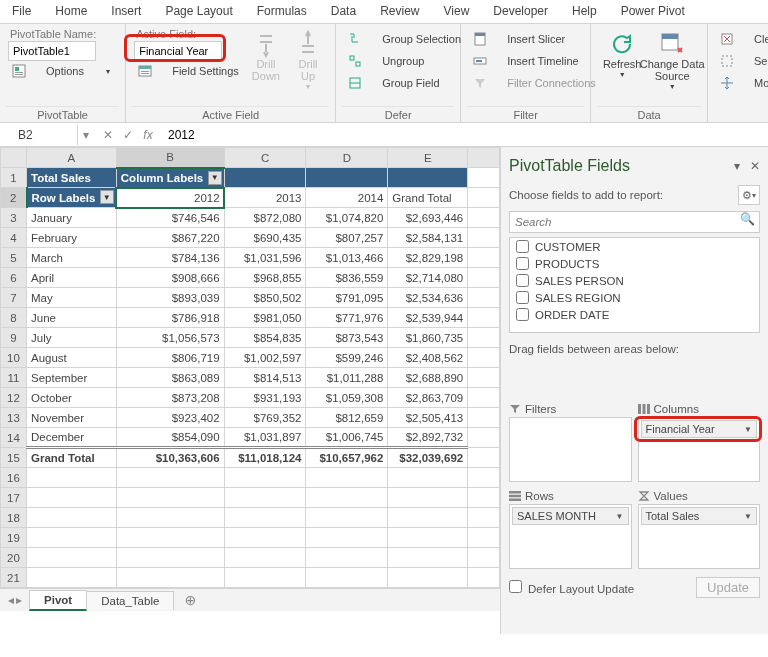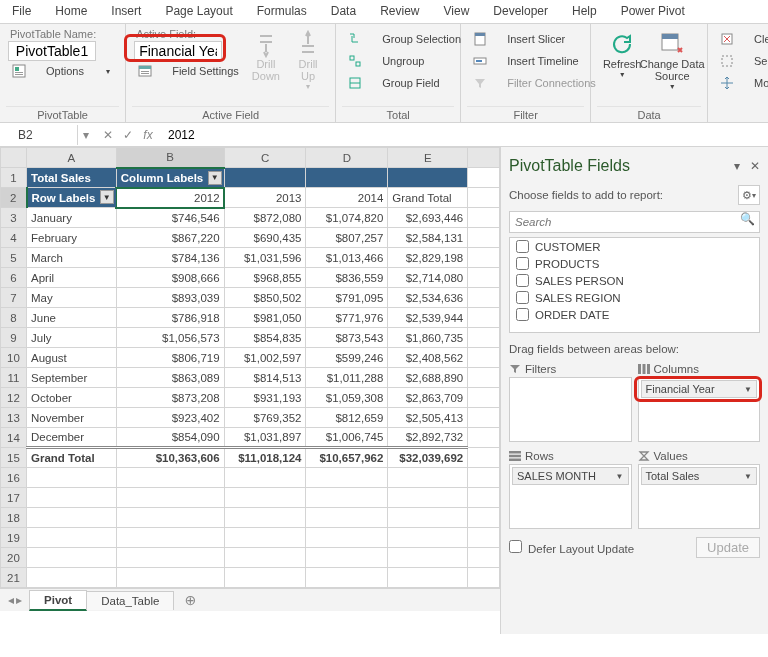--- a/index.html
+++ b/index.html
@@ -5,21 +5,21 @@
 * { box-sizing: border-box; margin: 0; padding: 0; font-family: "Segoe UI", Tahoma, sans-serif; }
 body { background: #fff; width: 768px; height: 657px; overflow: hidden; font-size: 12px; color: #444; }
 .menu-bar { display: flex; height: 24px; border-bottom: 1px solid #d4d4d4; background: #fff; }
 .menu-bar span { padding: 4px 12px; cursor: pointer; }
 .ribbon { background: #f3f3f3; border-bottom: 1px solid #d4d4d4; height: 99px; display: flex; position: relative; }
 .rgroup { border-right: 1px solid #d4d4d4; padding: 2px 6px 0 6px; display: flex; flex-direction: column; height: 99px; position: relative; }
 .rgroup-body { flex: 1; display: flex; }
 .rgroup-label { text-align: center; font-size: 11px; color: #666; padding: 2px 0; border-top: 1px solid #e3e3e3; }
 .rcol { display: flex; flex-direction: column; gap: 1px; padding: 2px 2px; }
 .rlbl { font-size: 11px; color: #777; padding: 0 2px; }
-.rinput { border: 1px solid #ccc; background: #fff; font-size: 14px; padding: 2px 4px; width: 88px; height: 20px; text-align: center; }
+.rinput { border: 1px solid #ccc; background: #fff; font-size: 11px; padding: 2px 4px; width: 88px; height: 20px; }
 .rbtn { display: flex; align-items: center; gap: 20px; font-size: 11px; padding: 2px 4px; white-space: nowrap; }
 .rbtn .ic { width: 14px; height: 14px; display: inline-block; }
 .vbtn { display: flex; flex-direction: column; align-items: center; width: 50px; padding-top: 4px; font-size: 11px; text-align: center; }
 .vbtn .ic { width: 28px; height: 28px; }
 .disabled { color: #bbb; }
 .red-box { position: absolute; border: 3px solid #d9261c; border-radius: 6px; pointer-events: none; z-index: 50; }
 .faded { color: #999; }
 
 .namebox-row { display: flex; align-items: center; height: 24px; border-bottom: 1px solid #d4d4d4; background: #fff; }
 .namebox { width: 78px; border-right: 1px solid #d4d4d4; padding: 3px 18px; font-size: 12px; }
@@ -54,21 +54,21 @@
 .pane-title .ops { display: flex; gap: 10px; color: #666; font-size: 12px; }
 .pane-sub { font-size: 11.5px; color: #555; display: flex; justify-content: space-between; align-items: center; padding-bottom: 6px; }
 .gear { width: 22px; height: 20px; border: 1px solid #ccc; background: #fff; display: inline-flex; align-items: center; justify-content: center; font-size: 11px; color: #666; }
 .searchbox { display: flex; border: 1px solid #ccc; background: #fff; height: 22px; margin-bottom: 4px; }
 .searchbox input { border: none; flex: 1; font-size: 11.5px; padding: 0 5px; font-style: italic; color: #888; }
 .searchbox span { width: 22px; text-align: center; color: #888; }
 .fieldlist { border: 1px solid #ccc; background: #fff; height: 96px; overflow-y: scroll; }
 .fieldlist label { display: flex; align-items: center; gap: 6px; padding: 2px 6px; font-size: 11.5px; }
 .fieldlist input { width: 13px; height: 13px; }
 .drag-label { font-size: 11.5px; color: #555; padding: 10px 0 6px 0; }
-.areas { display: grid; grid-template-columns: 1fr 1fr; gap: 6px; }
+.areas { display: grid; grid-template-columns: 1fr 1fr; gap: 6px; margin-top: 40px; }
 .area { display: flex; flex-direction: column; }
 .area-h { font-size: 11.5px; color: #555; padding: 2px 0; display: flex; align-items: center; gap: 4px; }
 .area-h .ic { width: 12px; height: 10px; display: inline-block; }
 .area-box { background: #fff; border: 1px solid #ccc; height: 65px; padding: 2px; }
 .chip { background: #f0f0f0; border: 1px solid #ccc; font-size: 11px; padding: 2px 4px; display: flex; justify-content: space-between; align-items: center; }
 .chip .caret { font-size: 8px; color: #555; }
 .defer { display: flex; justify-content: space-between; align-items: center; padding-top: 8px; font-size: 11.5px; color: #555; }
 .defer input { width: 13px; height: 13px; margin-right: 6px; }
 .defer button { padding: 2px 10px; font-size: 13px; border: 1px solid #ccc; background: #f8f8f8; color: #aaa; }
 
@@ -182,21 +182,21 @@
             <span class="ic">
               <svg viewBox="0 0 14 14">
                 <rect x="2" y="2" width="10" height="10" fill="none" stroke="#2a8"></rect>
                 <line x1="2" y1="7" x2="12" y2="7" stroke="#2a8"></line>
               </svg>
             </span>
             <span>Group Field</span>
           </div>
     </div>
       </div>
-    <div class="rgroup-label">Total</div>
+    <div class="rgroup-label">Defer</div>
   </div>
 
   <div class="rgroup" style="width:130px">
     <div class="rgroup-body">
         <div class="rcol" style="gap:4px;padding-top:4px">
       <div class="rbtn">
             <span class="ic">
               <svg viewBox="0 0 14 14">
                 <rect x="2" y="1" width="10" height="12" fill="#fff" stroke="#888"></rect>
                 <rect x="2" y="1" width="10" height="3" fill="#68a"></rect>

